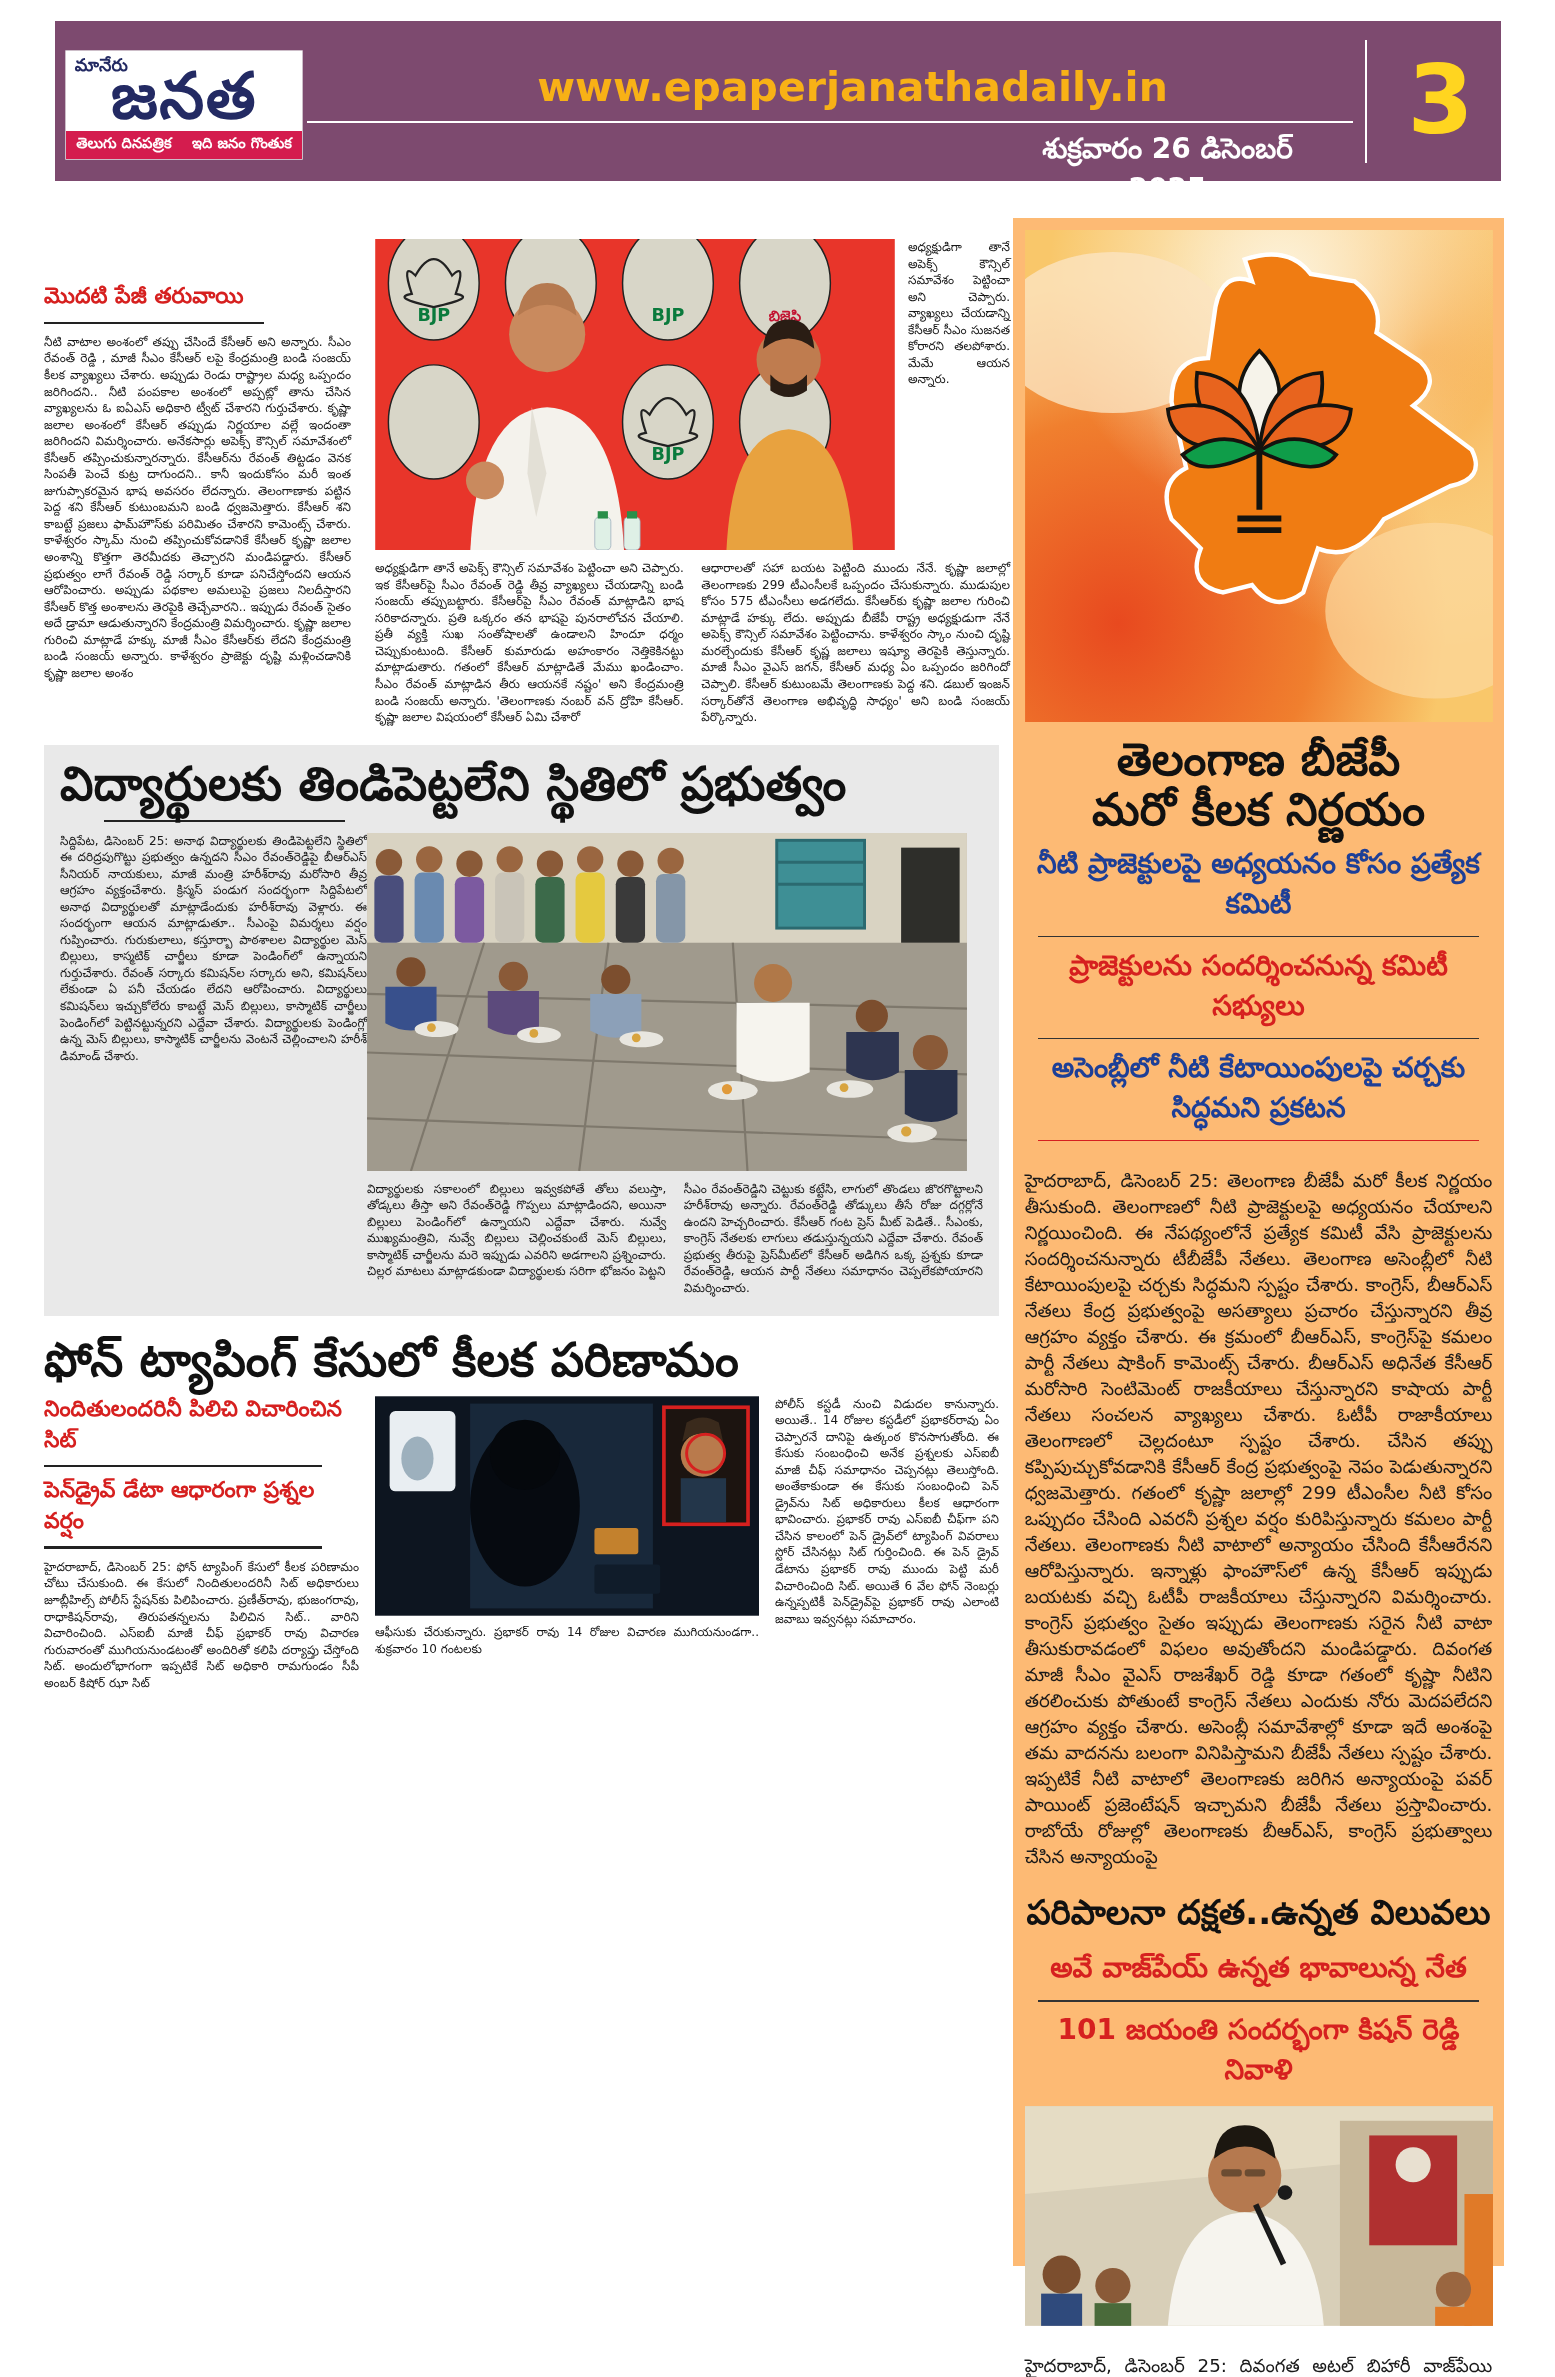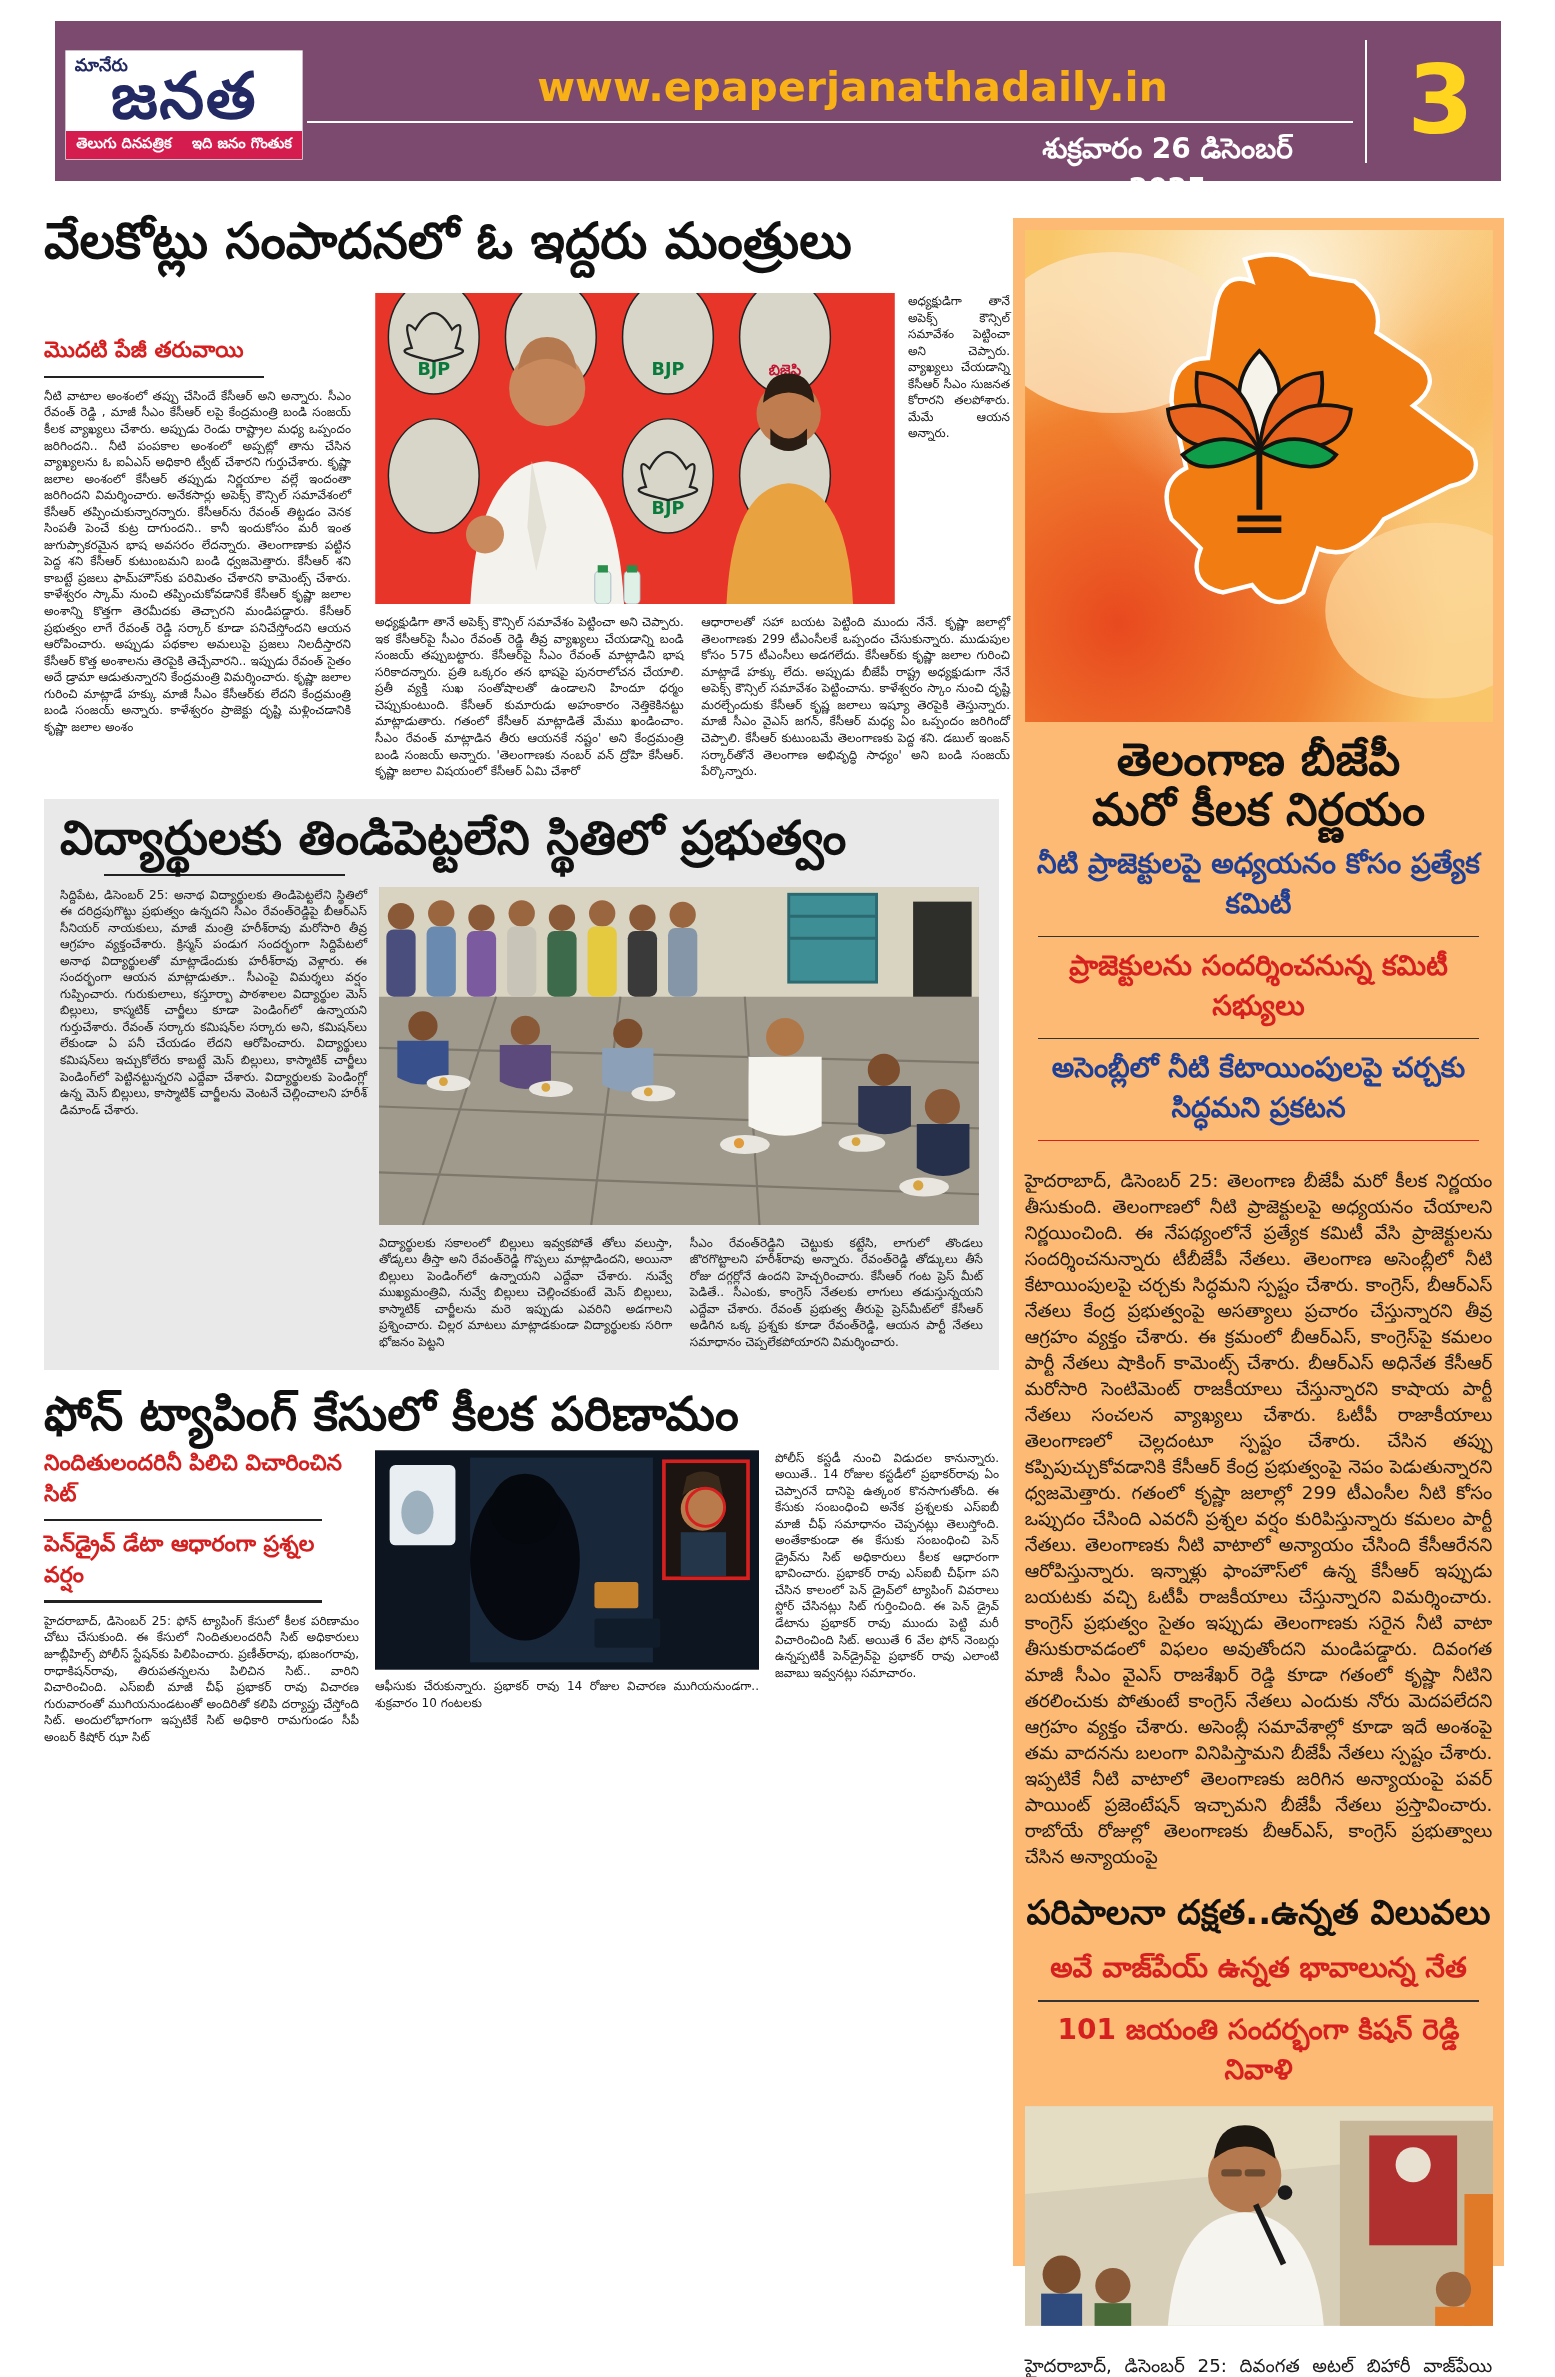--- a/index.html
+++ b/index.html
@@ -28,21 +28,21 @@
   .a1-head{font-size:50px;}
   .a1-grid{display:flex;gap:24px;margin-top:25px;align-items:center;}
   .a1-c1{width:307px;flex:none;}
   .a1-right{flex:1;}
   .a1-toprow{display:flex;gap:13px;}
   .a1-sidecol{width:102px;flex:none;}
   .a1-botrow{display:flex;gap:17.6px;margin-top:10.2px;}
   .a1-botrow>div{flex:1;}
   .a2-box{background:#e9e9e9;margin-top:19px;padding:14.6px 16px 19px 16px;box-sizing:border-box;}
   .a2-head{font-size:47px;}
-  .a2-grid{display:flex;gap:12px;margin-top:7.3px;}
+  .a2-grid{display:flex;gap:0;margin-top:7.3px;}
   .a2-c1{width:307px;flex:none;}
   .a2-right{flex:1;}
   .a2-botrow{display:flex;gap:17.6px;margin-top:10.2px;}
   .a2-botrow>div{flex:1;}
   .a3{margin-top:19px;}
   .a3-head{font-size:47px;}
   .a3-grid{display:flex;gap:16px;margin-top:10.2px;}
   .a3-c1{width:315px;flex:none;}
   .a3-c2{width:384px;flex:none;}
   .a3-c3{flex:1;}
@@ -73,21 +73,20 @@
     <div class="site-url">www.epaperjanathadaily.in</div>
     <div class="banner-line"></div>
     <div class="banner-date">శుక్రవారం 26 డిసెంబర్ 2025</div>
     <div class="banner-vline"></div>
     <div class="page-num">3</div>
   </div>
 
   <div class="main">
 
     <div>
-      <div class="h1 a1-head">వేలకోట్లు సంపాదనలో ఓ ఇద్దరు మంత్రులు</div>
       <div class="a1-grid">
         <div class="a1-c1">
           <div class="kicker">మొదటి పేజీ తరువాయి</div>
           <div class="kline" style="width:220px"></div>
           <div class="body-txt">నీటి వాటాల అంశంలో తప్పు చేసిందే కేసీఆర్ అని అన్నారు. సీఎం రేవంత్ రెడ్డి , మాజీ సీఎం కేసీఆర్ లపై కేంద్రమంత్రి బండి సంజయ్ కీలక వ్యాఖ్యలు చేశారు. అప్పుడు రెండు రాష్ట్రాల మధ్య ఒప్పందం జరిగిందని.. నీటి పంపకాల అంశంలో అప్పట్లో తాను చేసిన వ్యాఖ్యలను ఓ ఐఏఎస్ అధికారి ట్వీట్ చేశారని గుర్తుచేశారు. కృష్ణా జలాల అంశంలో కేసీఆర్ తప్పుడు నిర్ణయాల వల్లే ఇందంతా జరిగిందని విమర్శించారు. అనేకసార్లు అపెక్స్ కౌన్సిల్ సమావేశంలో కేసీఆర్ తప్పించుకున్నారన్నారు. కేసీఆర్‌ను రేవంత్ తిట్టడం వెనక సింపతీ పెంచే కుట్ర దాగుందని.. కానీ ఇందుకోసం మరీ ఇంత జుగుప్సాకరమైన భాష అవసరం లేదన్నారు. తెలంగాణాకు పట్టిన పెద్ద శని కేసీఆర్ కుటుంబమని బండి ధ్వజమెత్తారు. కేసీఆర్ శని కాబట్టే ప్రజలు ఫామ్‌హౌస్‌కు పరిమితం చేశారని కామెంట్స్ చేశారు. కాళేశ్వరం స్కామ్ నుంచి తప్పించుకోవడానికే కేసీఆర్ కృష్ణా జలాల అంశాన్ని కొత్తగా తెరమీదకు తెచ్చారని మండిపడ్డారు. కేసీఆర్ ప్రభుత్వం లాగే రేవంత్ రెడ్డి సర్కార్ కూడా పనిచేస్తోందని ఆయన ఆరోపించారు. అప్పుడు పథకాల అమలుపై ప్రజలు నిలదీస్తారని కేసీఆర్ కొత్త అంశాలను తెరపైకి తెచ్చేవారని.. ఇప్పుడు రేవంత్ సైతం అదే డ్రామా ఆడుతున్నారని కేంద్రమంత్రి విమర్శించారు. కృష్ణా జలాల గురించి మాట్లాడే హక్కు మాజీ సీఎం కేసీఆర్‌కు లేదని కేంద్రమంత్రి బండి సంజయ్ అన్నారు. కాళేశ్వరం ప్రాజెక్టు దృష్టి మళ్లించడానికి కృష్ణా జలాల అంశం</div>
         </div>
         <div class="a1-right">
           <div class="a1-toprow">
 
             <svg class="photo" width="520" height="311" viewBox="0 0 710 425">

